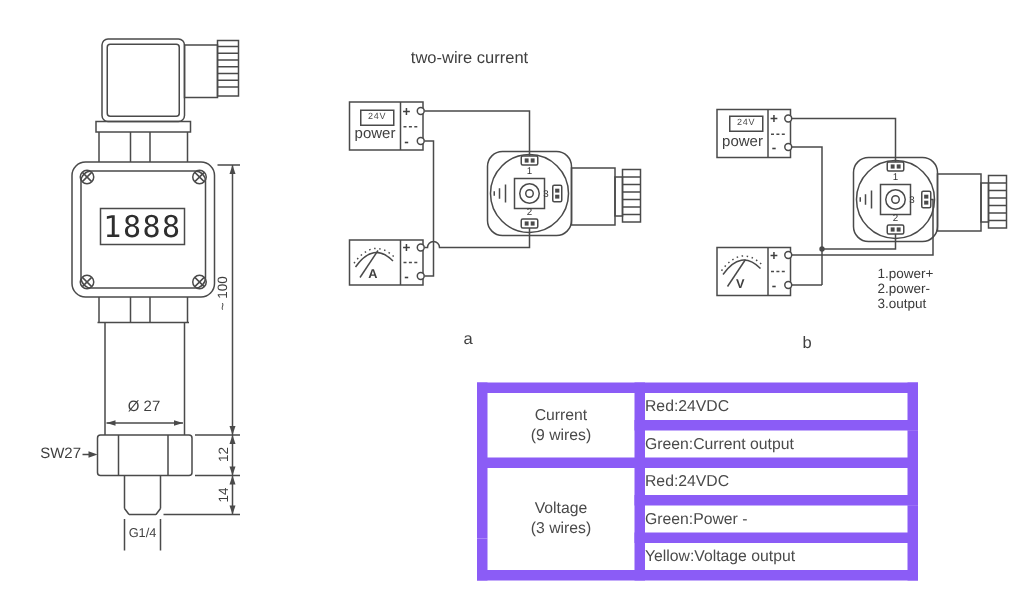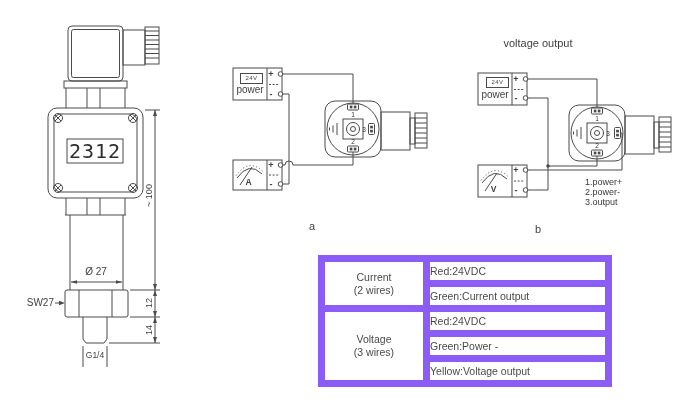--- a/index.html
+++ b/index.html
@@ -202,25 +202,25 @@
       <path d="M659,122 H671 M659,127 H671 M659,132 H671 M659,137 H671 M659,142 H671 M659,147 H671"></path>
     </g>
 
     <circle cx="525.5" cy="79" r="2.3" fill="#fff"></circle>
     <circle cx="525.5" cy="98" r="2.3" fill="#fff"></circle>
     <circle cx="525.5" cy="170" r="2.3" fill="#fff"></circle>
     <circle cx="525.5" cy="190" r="2.3" fill="#fff"></circle>
   </g>
 </svg>
 
-<div class="lbl t11 ctr" style="left:468px;top:37px;width:140px;">voltage output</div>
+<div class="lbl t11 ctr" style="left:243px;top:33px;width:140px;">two-wire current</div>
 <div class="lbl t11 ctr" style="left:302px;top:220px;width:20px;">a</div>
 <div class="lbl t11 ctr" style="left:528px;top:223px;width:20px;">b</div>
 
-<div class="display">2312</div>
+<div class="display">1888</div>
 <div class="lbl vdim" style="left:129px;top:190px;width:40px;height:11px;">~ 100</div>
 <div class="lbl vdim" style="left:141px;top:298px;width:16px;height:10px;">12</div>
 <div class="lbl vdim" style="left:141px;top:325px;width:16px;height:10px;">14</div>
 <div class="lbl t9 ctr" style="left:74px;top:266px;width:44px;">Ø 27</div>
 <div class="lbl t9" style="left:26px;top:297px;width:28px;text-align:right;">SW27</div>
 <div class="lbl ctr" style="left:81px;top:350px;width:28px;font-size:8.5px;text-align:center;">G1/4</div>
 
 <div class="badge" style="left:240px;top:73px;width:21px;height:9px;">24V</div>
 <div class="lbl t9 ctr" style="left:233px;top:84px;width:34px;">power</div>
 <div class="lbl pm" style="left:265px;top:69px;">+</div>
@@ -244,21 +244,21 @@
 <div class="lbl pin" style="left:601px;top:130px;">3</div>
 <div class="legend-line" style="top:177px;">1.power+</div>
 <div class="legend-line" style="top:187px;">2.power-</div>
 <div class="legend-line" style="top:197px;">3.output</div>
 
 <table class="wiring">
   <tbody>
         <tr>
     <td class="grp" rowspan="2">
       <div>Current</div>
-      <div>(2 wires)</div>
+      <div>(9 wires)</div>
     </td>
     <td class="val">Red:24VDC</td>
   </tr>
   <tr>
           <td class="val">Green:Current output</td>
         </tr>
   <tr>
     <td class="grp" rowspan="3">
       <div>Voltage</div>
       <div>(3 wires)</div>

